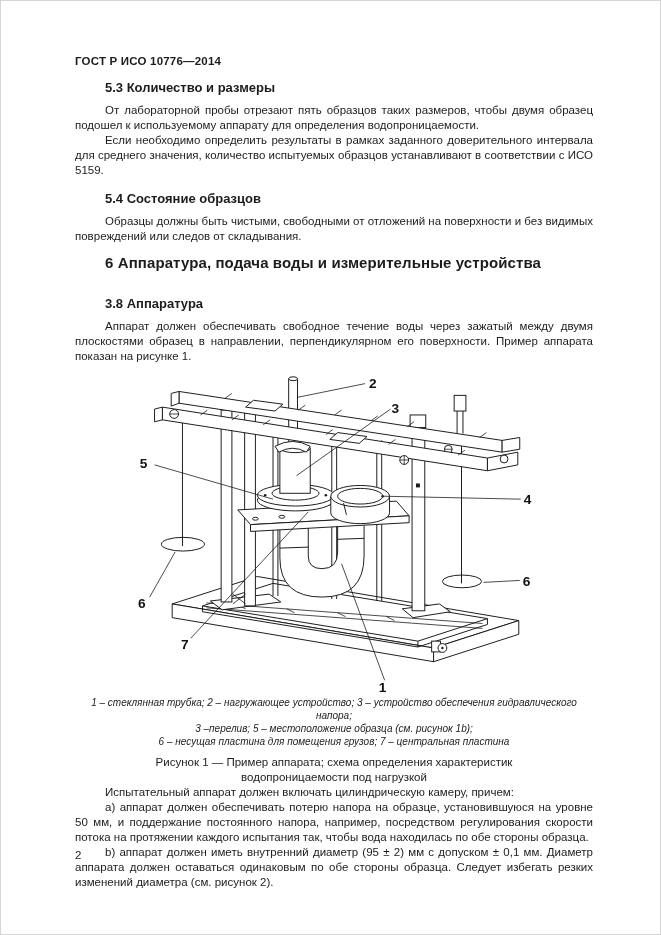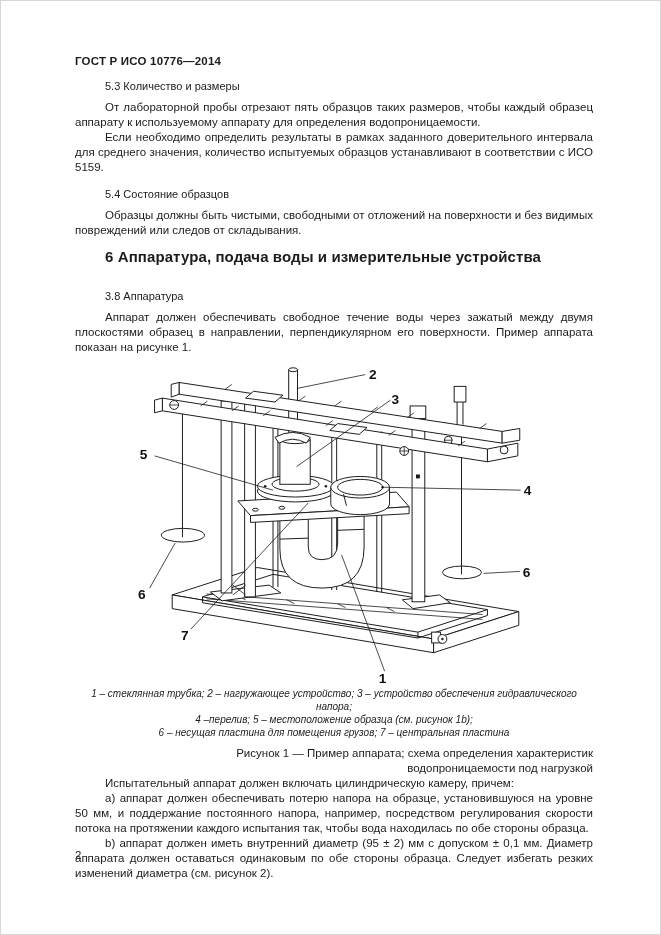--- a/index.html
+++ b/index.html
@@ -3,47 +3,47 @@
 <meta charset="utf-8">
 <style>
   html,body { margin:0; padding:0; background:#ffffff; }
   .page {
     position:relative; width:661px; height:935px; background:#ffffff;
     font-family:"Liberation Sans", sans-serif; color:#1c1c1c;
     box-shadow: inset 0 0 0 1px #d6d6d6; overflow:hidden;
   }
   .content { position:absolute; left:75px; top:0; width:518px; }
   .doc-header { margin-top:55px; font-size:11.5px; font-weight:bold; letter-spacing:.2px; }
-  .h3 { font-size:11px; font-weight:normal; margin:13px 0 8px 30px; }
+  .h3 { font-size:13px; font-weight:bold; margin:13px 0 8px 30px; }
   .h3.tight { }
   .h2 { font-size:15px; font-weight:bold; margin:10px 0 25px 30px; letter-spacing:.1px; }
   p.body { font-size:11.5px; line-height:15px; margin:0; text-indent:30px; text-align:justify; }
   .figure-wrap { margin:2px 0 0 6px; }
   .figure-wrap svg { display:block; }
   .legend { font-size:10px; font-style:italic; line-height:13px; text-align:center; margin-top:2px; }
-  .caption { font-size:11.5px; line-height:15px; text-align:right; margin-top:7px; }
+  .caption { font-size:11.5px; line-height:15px; text-align:center; margin-top:7px; }
   .after-fig { margin-top:7px; }
   .page-number { position:absolute; left:75px; top:849px; font-size:11.5px; }
   
   .ln  { stroke:#1a1a1a; stroke-width:1; fill:none; }
   .wh  { stroke:#1a1a1a; stroke-width:1; fill:#ffffff; }
   .thin{ stroke:#1a1a1a; stroke-width:0.8; fill:none; }
   .blk { fill:#1a1a1a; stroke:none; }
   .callout { font-family:"Liberation Sans",sans-serif; font-weight:bold; font-size:14px; fill:#111111; }
 </style>
 </head>
 <body>
 
 <div class="page">
   <div class="content">
 
     <div class="doc-header">ГОСТ Р ИСО 10776—2014</div>
 
     <div class="h3">5.3 Количество и размеры</div>
-    <p class="body">От лабораторной пробы отрезают пять образцов таких размеров, чтобы каждый образец аппарату к используемому аппарату для определения водопроницаемости.</p>
+    <p class="body">От лабораторной пробы отрезают пять образцов таких размеров, чтобы двумя образец подошел к используемому аппарату для определения водопроницаемости.</p>
     <p class="body">Если необходимо определить результаты в рамках заданного доверительного интервала для среднего значения, количество испытуемых образцов устанавливают в соответствии с ИСО 5159.</p>
 
     <div class="h3 tight">5.4 Состояние образцов</div>
     <p class="body">Образцы должны быть чистыми, свободными от отложений на поверхности и без видимых повреждений или следов от складывания.</p>
 
     <div class="h2">6 Аппаратура, подача воды и измерительные устройства</div>
     <div class="h3 tight">3.8 Аппаратура</div>
     <p class="body">Аппарат должен обеспечивать свободное течение воды через зажатый между двумя плоскостями образец в направлении, перпендикулярном его поверхности. Пример аппарата показан на рисунке 1.</p>
 
     <div class="figure-wrap">
@@ -186,21 +186,21 @@
         <text class="callout" x="452" y="141">4</text>
         <text class="callout" x="58" y="247">6</text>
         <text class="callout" x="451" y="225">6</text>
         <text class="callout" x="102" y="289">7</text>
         <text class="callout" x="304" y="333">1</text>
       </svg>
     </div>
 
     <div class="legend">
       <div>1 – стеклянная трубка; 2 – нагружающее устройство; 3 – устройство обеспечения гидравлического напора;</div>
-      <div>4 –перелив; 5 – местоположение образца (см. рисунок 1b);</div>
+      <div>3 –перелив; 5 – местоположение образца (см. рисунок 1b);</div>
       <div>6 – несущая пластина для помещения грузов; 7 – центральная пластина</div>
     </div>
 
     <div class="caption">
       <div>Рисунок 1 — Пример аппарата; схема определения характеристик</div>
       <div>водопроницаемости под нагрузкой</div>
     </div>
 
     <p class="body after-fig">Испытательный аппарат должен включать цилиндрическую камеру, причем:</p>
     <p class="body">а) аппарат должен обеспечивать потерю напора на образце, установившуюся на уровне 50 мм, и поддержание постоянного напора, например, посредством регулирования скорости потока на протяжении каждого испытания так, чтобы вода находилась по обе стороны образца.</p>

